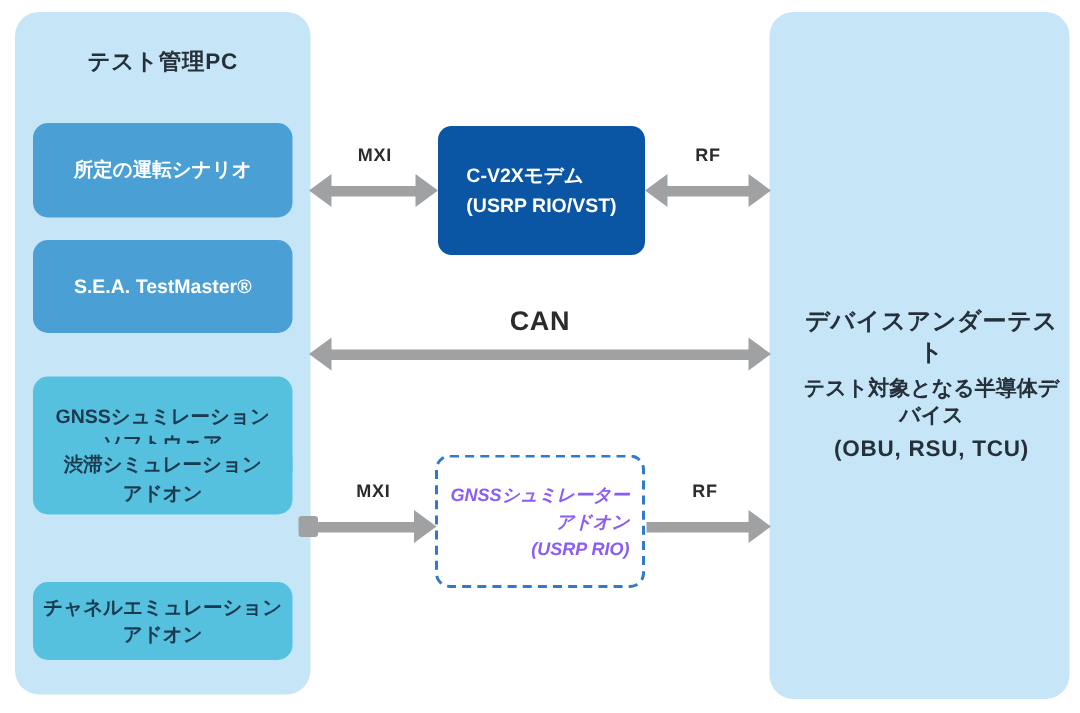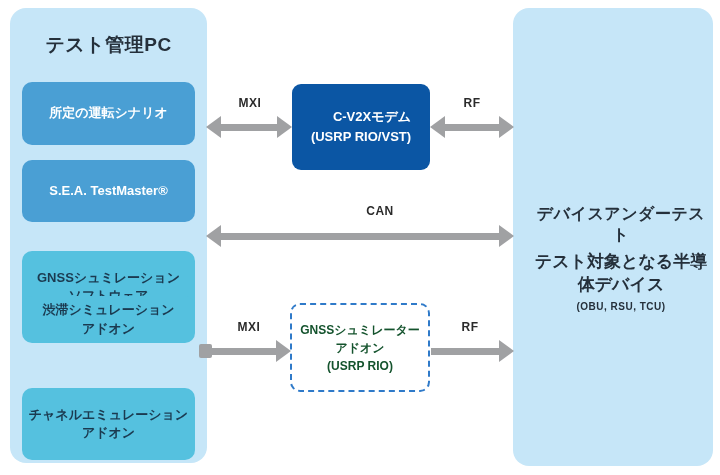--- a/index.html
+++ b/index.html
@@ -24,56 +24,56 @@
   .stage{position:absolute;inset:0;width:720px;height:475px;}
 
   
   .panel{
     position:absolute;background:var(--panel-bg);border-radius:16px;
   }
   .panel-left{left:10px;top:8px;width:197px;height:455px;}
   .panel-right{left:513px;top:8px;width:200px;height:458px;}
   .panel-title{
     position:absolute;left:0;right:0;top:24px;text-align:center;
-    font-size:19px;font-weight:bold;color:var(--text-dark);letter-spacing:.5px;
+    font-size:15px;font-weight:bold;color:var(--text-dark);letter-spacing:.5px;
   }
   .module{
     position:absolute;left:12px;width:173px;border-radius:10px;
     display:flex;align-items:center;justify-content:center;text-align:center;
     font-size:13px;font-weight:600;line-height:1.4;white-space:pre-line;
   }
   .module.blue{background:var(--module-blue);color:#ffffff;}
   .module.cyan{background:var(--module-cyan);color:var(--cyan-text);}
   .m1{top:74px;height:63px;}
   .m2{top:152px;height:62px;}
   .m3{top:243px;height:72px;}
   .m4{top:288px;height:47px;}
-  .m5{top:380px;height:72px;}
+  .m5{top:380px;height:52px;}
 
   
   .modem-box{
     position:absolute;left:292px;top:84px;width:138px;height:86px;
     background:var(--modem-bg);border-radius:9px;color:#ffffff;
-    display:flex;align-items:center;justify-content:center;text-align:right;
+    display:flex;align-items:center;justify-content:center;text-align:left;
     font-size:13px;font-weight:600;line-height:1.55;white-space:pre-line;
   }
   .gnss-box{
     position:absolute;left:290px;top:303px;width:140px;height:89px;
     background:#ffffff;border:2px dashed var(--dashed-border);border-radius:10px;
-    color:#14532d;display:flex;align-items:center;justify-content:center;text-align:center;
-    font-size:12px;font-weight:600;line-height:1.5;white-space:pre-line;
+    color:#8b5cf6;display:flex;align-items:center;justify-content:center;text-align:right;
+    font-size:12px;font-weight:600;line-height:1.5;white-space:pre-line;font-style:italic;
   }
 
   
   .dut-text{
     position:absolute;left:16px;right:0;top:196px;text-align:center;color:var(--text-dark);
   }
   .dut-title{font-size:16px;font-weight:bold;letter-spacing:.5px;}
-  .dut-subtitle{font-size:17px;font-weight:600;margin-top:4px;}
-  .dut-devices{font-size:10px;font-weight:600;margin-top:5px;letter-spacing:.5px;}
+  .dut-subtitle{font-size:14px;font-weight:600;margin-top:4px;}
+  .dut-devices{font-size:15px;font-weight:600;margin-top:5px;letter-spacing:.5px;}
 
   
   .arrow{position:absolute;height:22px;}
   .arrow .shaft{position:absolute;top:7.5px;height:7px;left:0;right:0;background:var(--arrow);}
   .arrow.has-l .shaft{left:12px;}
   .arrow.has-r .shaft{right:12px;}
   .arrow .head-l{position:absolute;left:0;top:0;width:0;height:0;
     border-top:11px solid transparent;border-bottom:11px solid transparent;
     border-right:15px solid var(--arrow);}
   .arrow .head-r{position:absolute;right:0;top:0;width:0;height:0;
@@ -87,21 +87,21 @@
   .a-can{left:206px;top:225px;width:308px;}
   .a-mxi-bot{left:199px;top:340px;width:92px;}
   .a-rf-bot{left:431px;top:340px;width:83px;}
 
   .bus-label{
     position:absolute;transform:translateX(-50%);
     font-size:12px;font-weight:600;color:var(--label-color);letter-spacing:.5px;
   }
   .l-mxi-top{left:250px;top:96px;}
   .l-rf-top{left:472px;top:96px;}
-  .l-can{left:380px;top:204px;font-size:12px;}
+  .l-can{left:360px;top:204px;font-size:18px;}
   .l-mxi-bot{left:249px;top:320px;}
   .l-rf-bot{left:470px;top:320px;}
 </style>
 </head>
 <body>
 
 <div class="stage">
 
   <div class="panel panel-left">
     <div class="panel-title">テスト管理PC</div>

